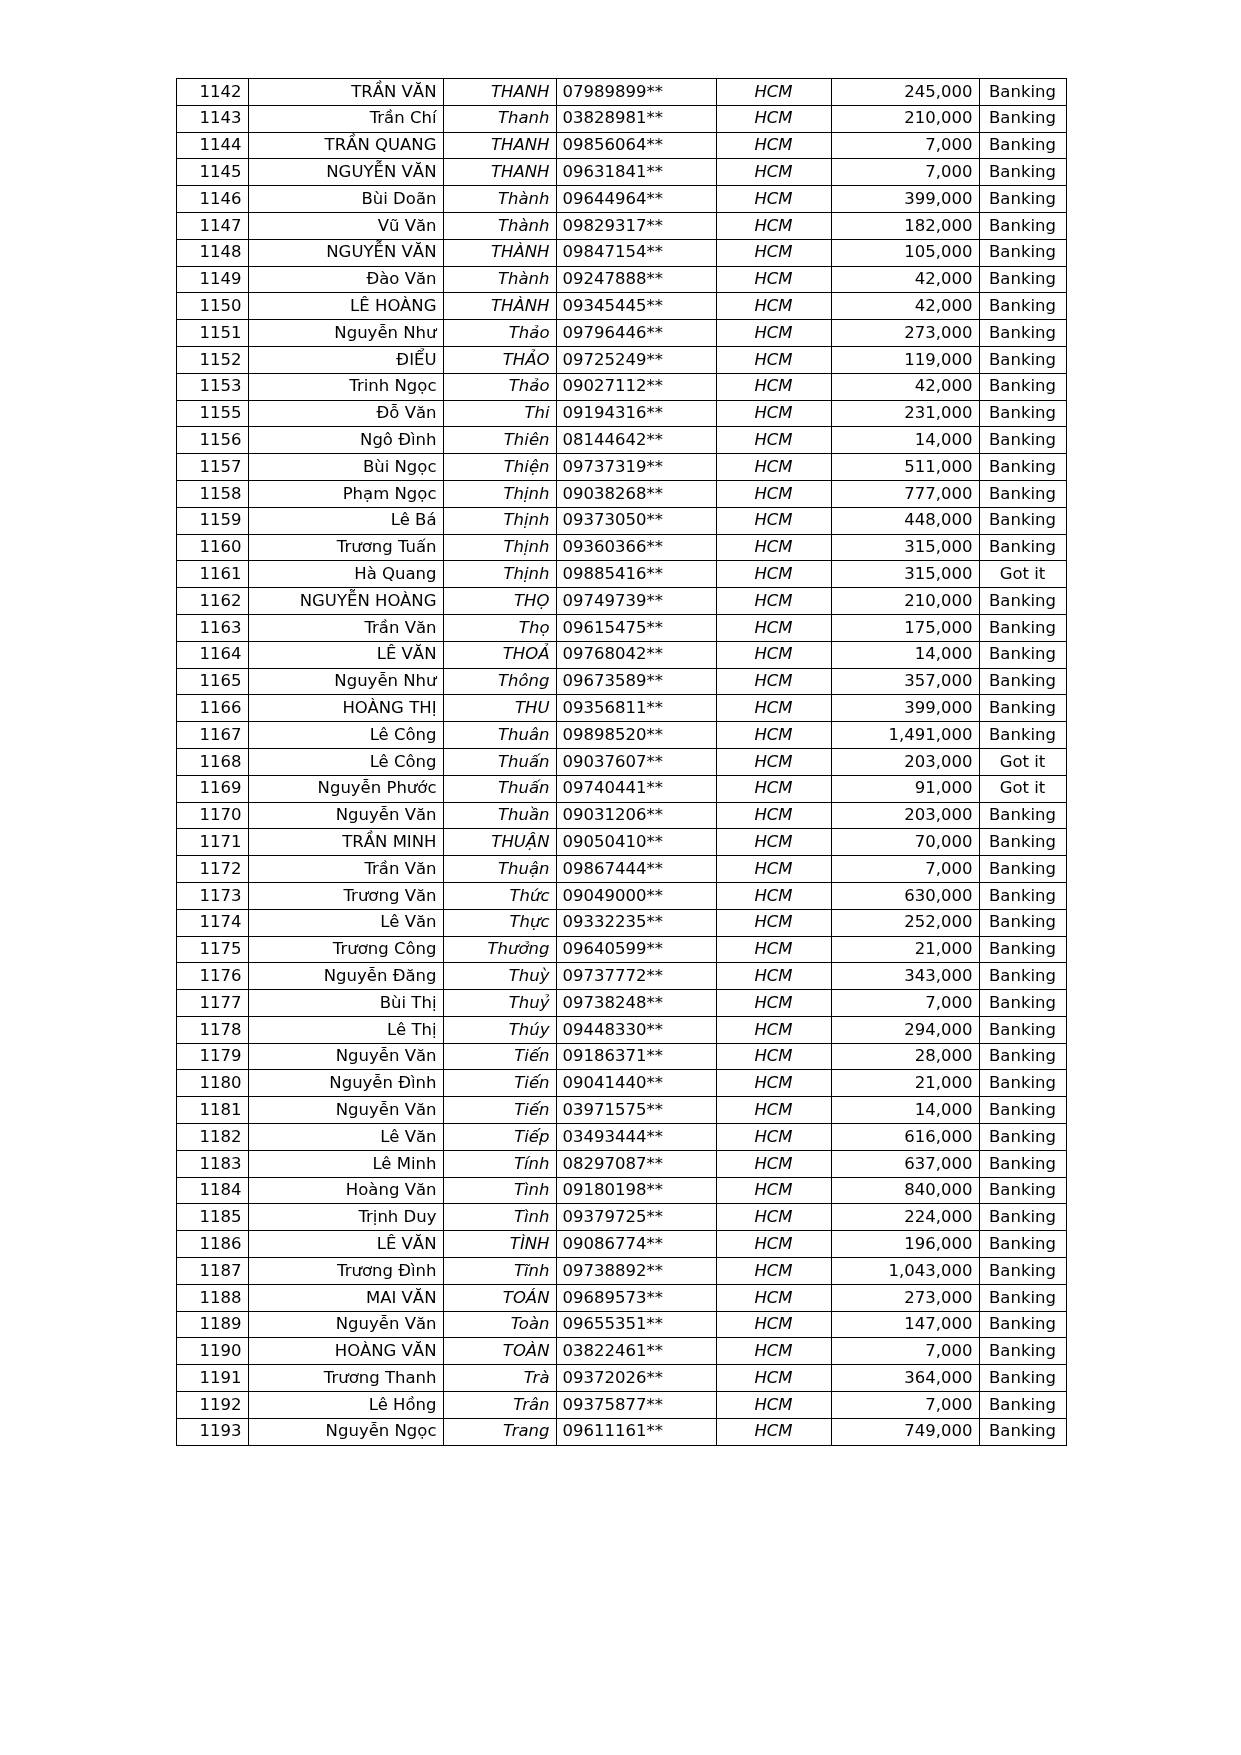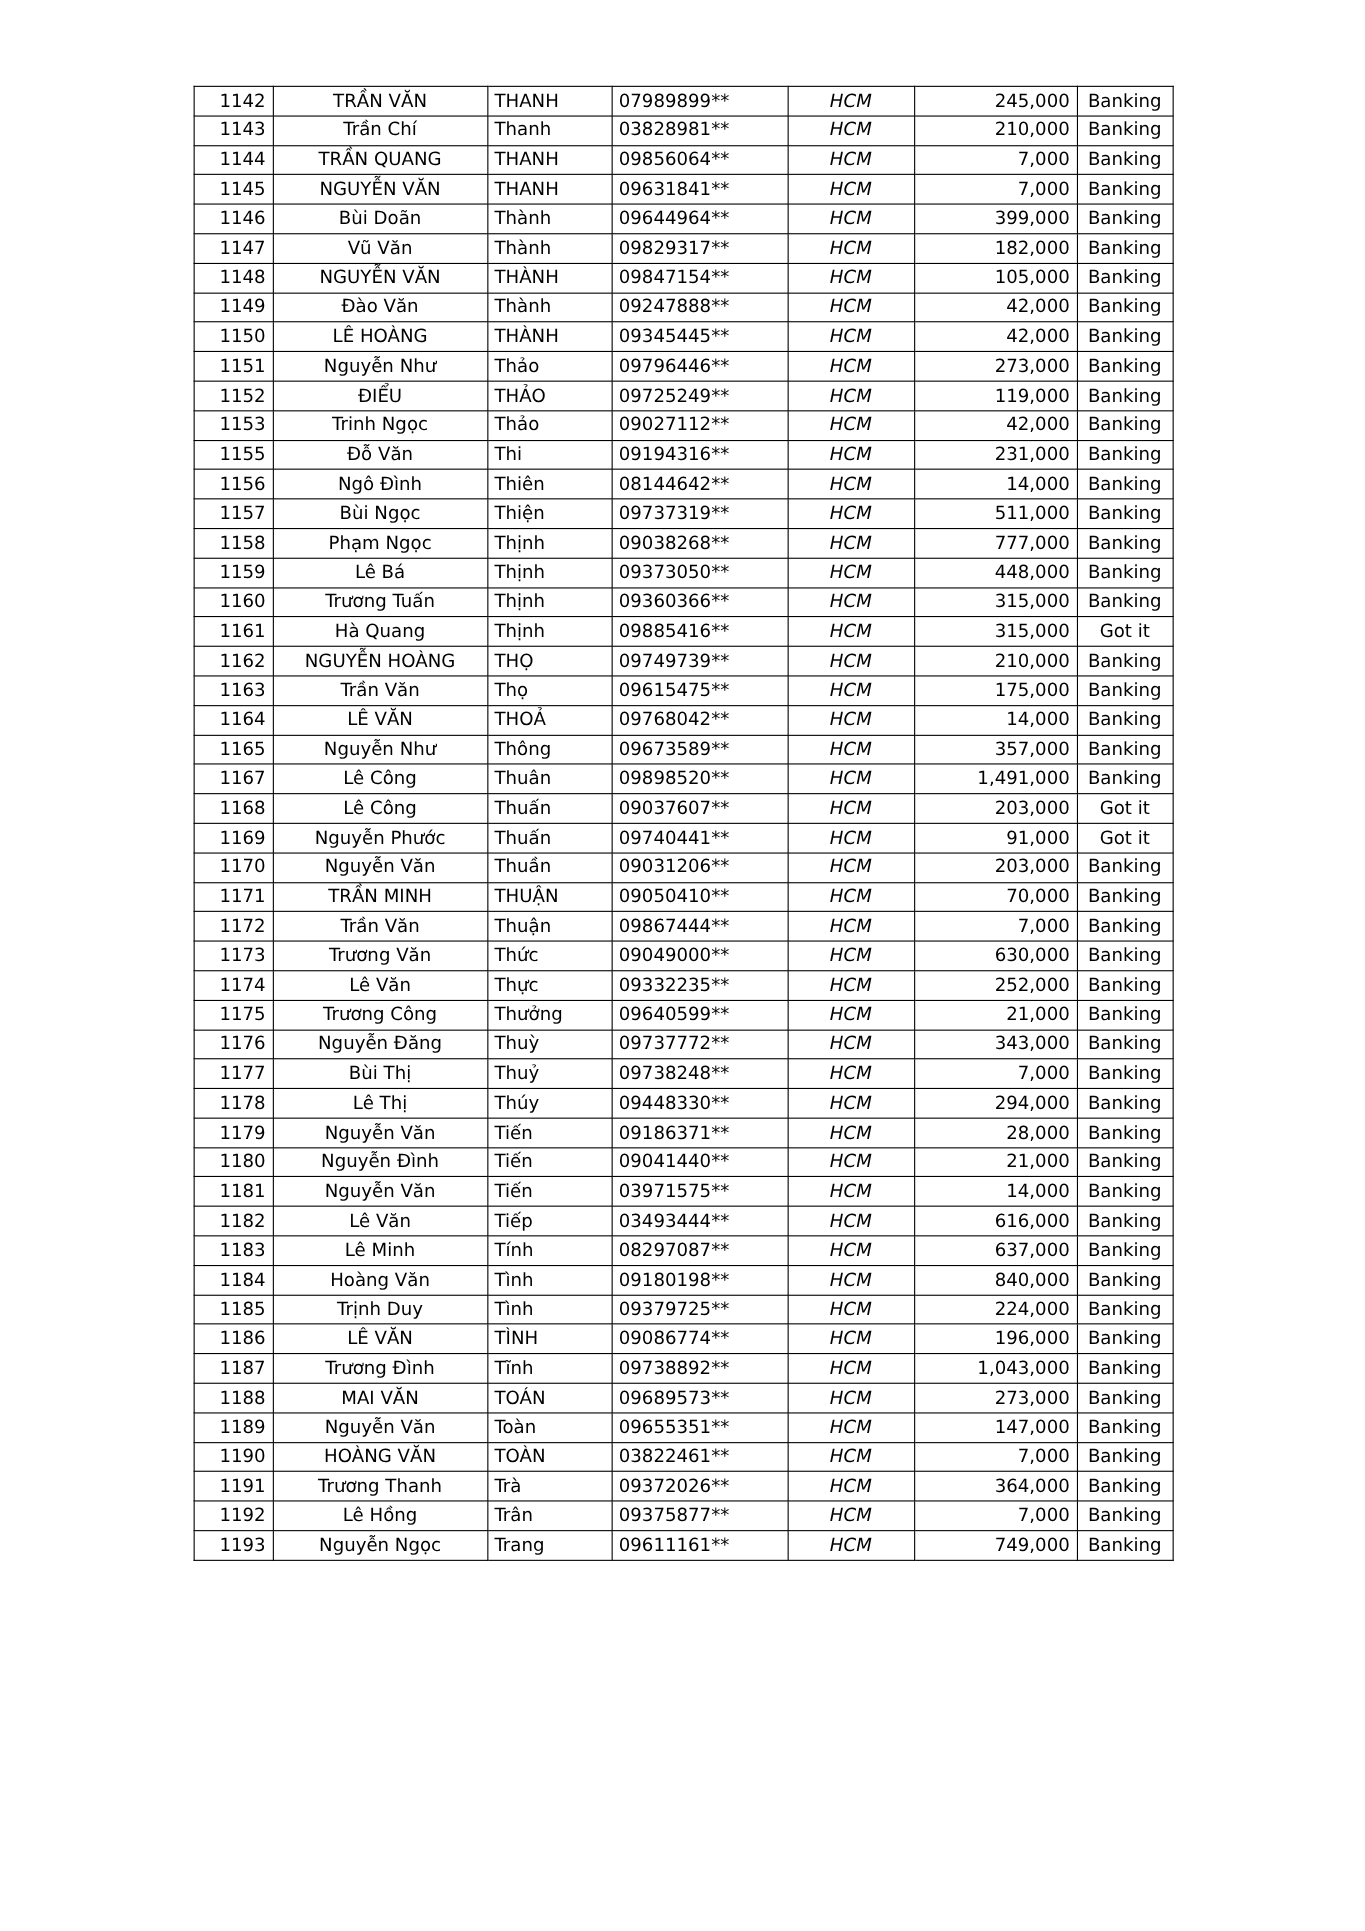--- a/index.html
+++ b/index.html
@@ -43,22 +43,22 @@
   
   col.c-index  { width: 72px; }
   col.c-first  { width: 195px; }
   col.c-last   { width: 113px; }
   col.c-phone  { width: 160px; }
   col.c-city   { width: 115px; }
   col.c-amount { width: 148px; }
   col.c-status { width: 87px; }
 
   td.index  { text-align: right;  padding-right: 7px; }
-  td.first  { text-align: center; margin-left: 20px; }
-  td.last   { text-align: left; }
+  td.first  { text-align: right; margin-left: 20px; }
+  td.last   { text-align: right; font-style: italic; }
   td.phone  { text-align: left; }
   td.city   { text-align: center; font-style: italic; }
   td.amount { text-align: right;  padding-right: 8px; }
   td.status { text-align: center; }
 </style>
 </head>
 <body>
 
 <div class="page">
   <div class="table-wrap">
@@ -274,20 +274,29 @@
           <tr>
             <td class="index">1165</td>
             <td class="first">Nguyễn Như</td>
             <td class="last">Thông</td>
             <td class="phone">09673589**</td>
             <td class="city">HCM</td>
             <td class="amount">357,000</td>
             <td class="status">Banking</td>
           </tr>
           <tr>
+            <td class="index">1166</td>
+            <td class="first">HOÀNG THỊ</td>
+            <td class="last">THU</td>
+            <td class="phone">09356811**</td>
+            <td class="city">HCM</td>
+            <td class="amount">399,000</td>
+            <td class="status">Banking</td>
+          </tr>
+          <tr>
             <td class="index">1167</td>
             <td class="first">Lê Công</td>
             <td class="last">Thuân</td>
             <td class="phone">09898520**</td>
             <td class="city">HCM</td>
             <td class="amount">1,491,000</td>
             <td class="status">Banking</td>
           </tr>
           <tr>
             <td class="index">1168</td>

